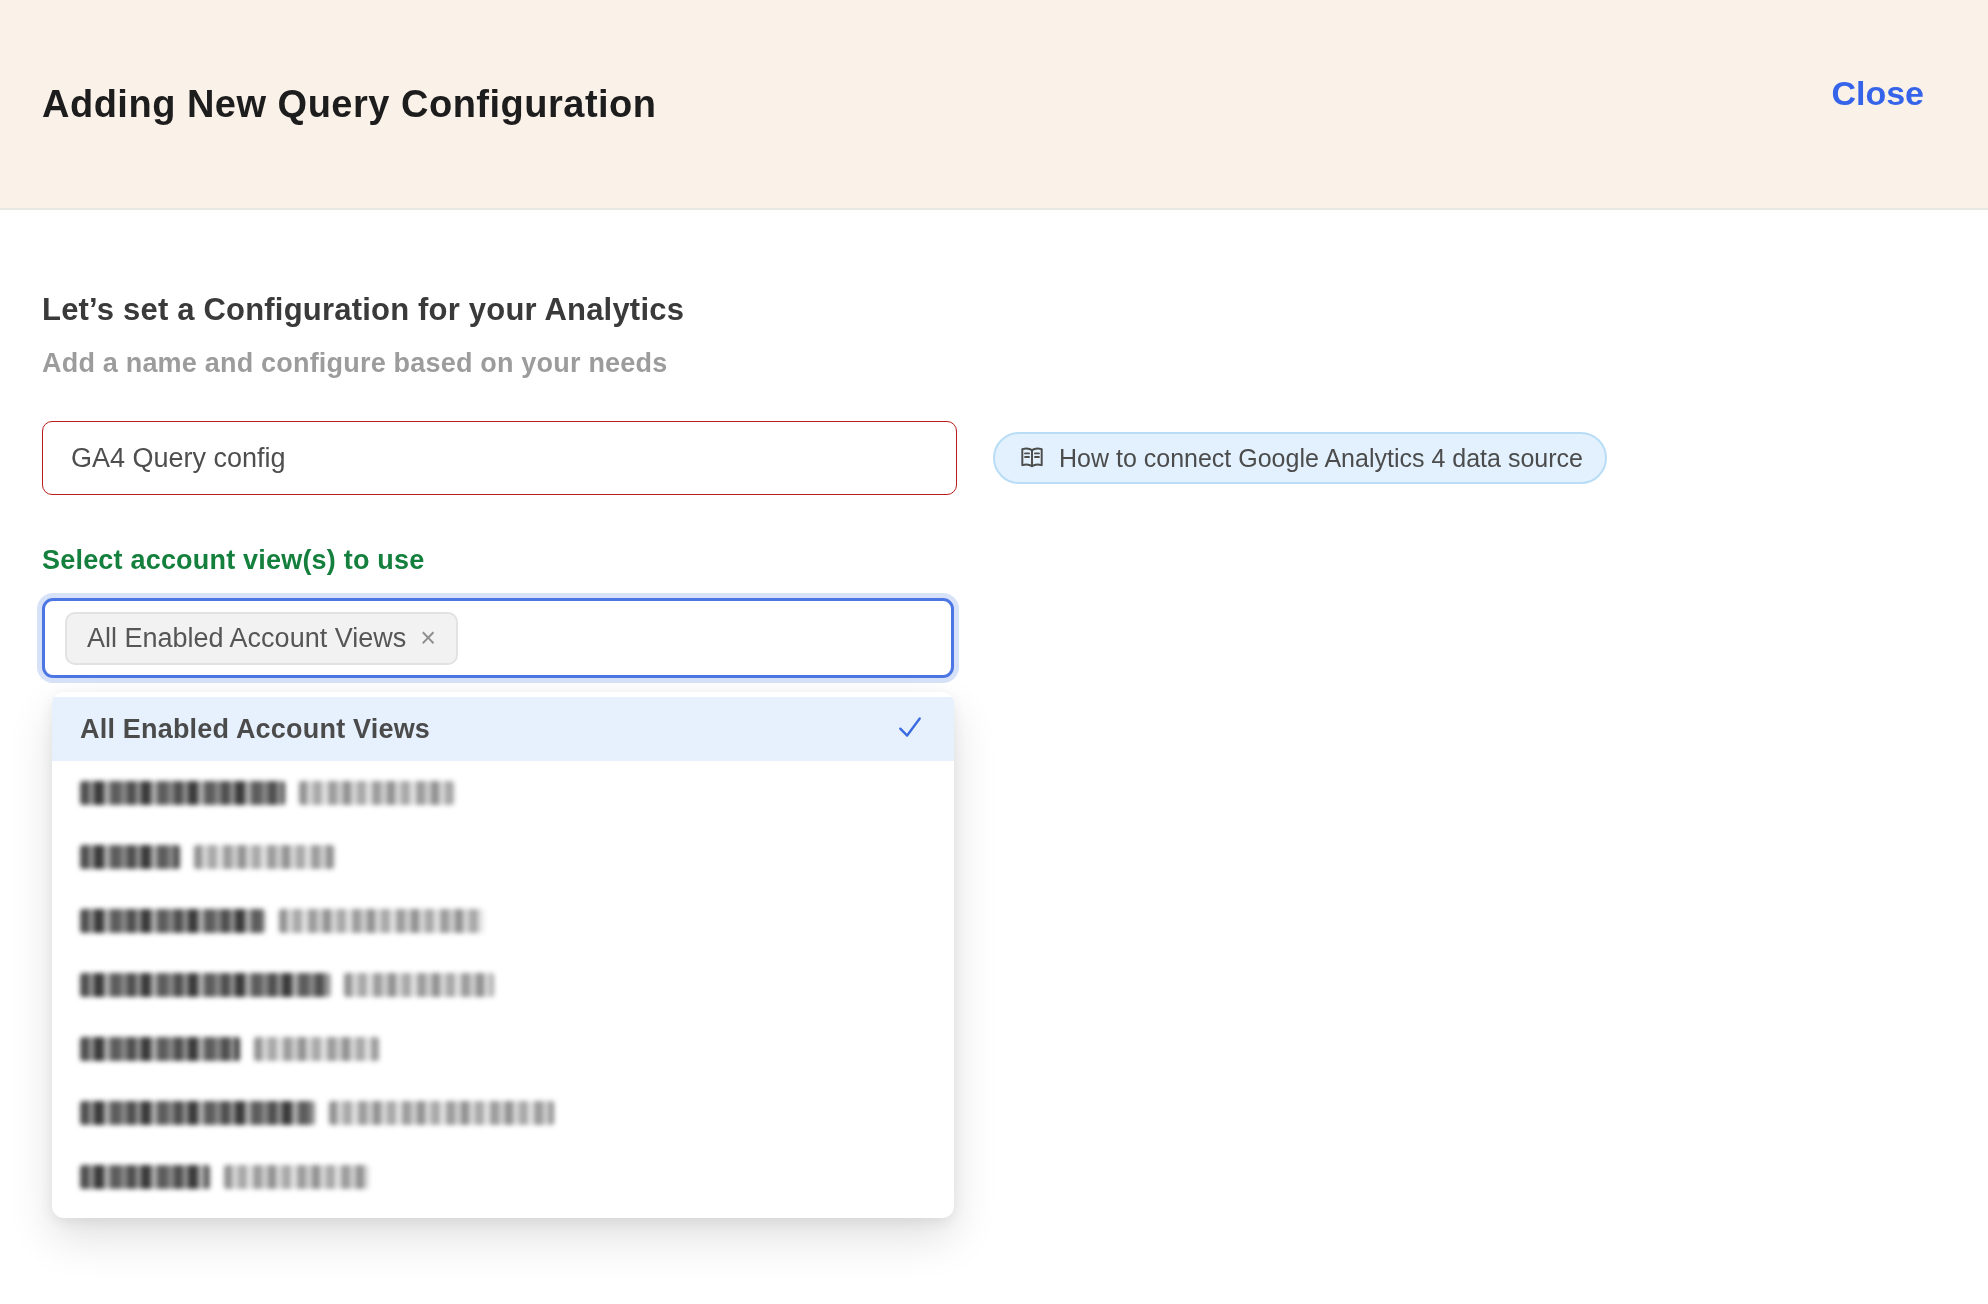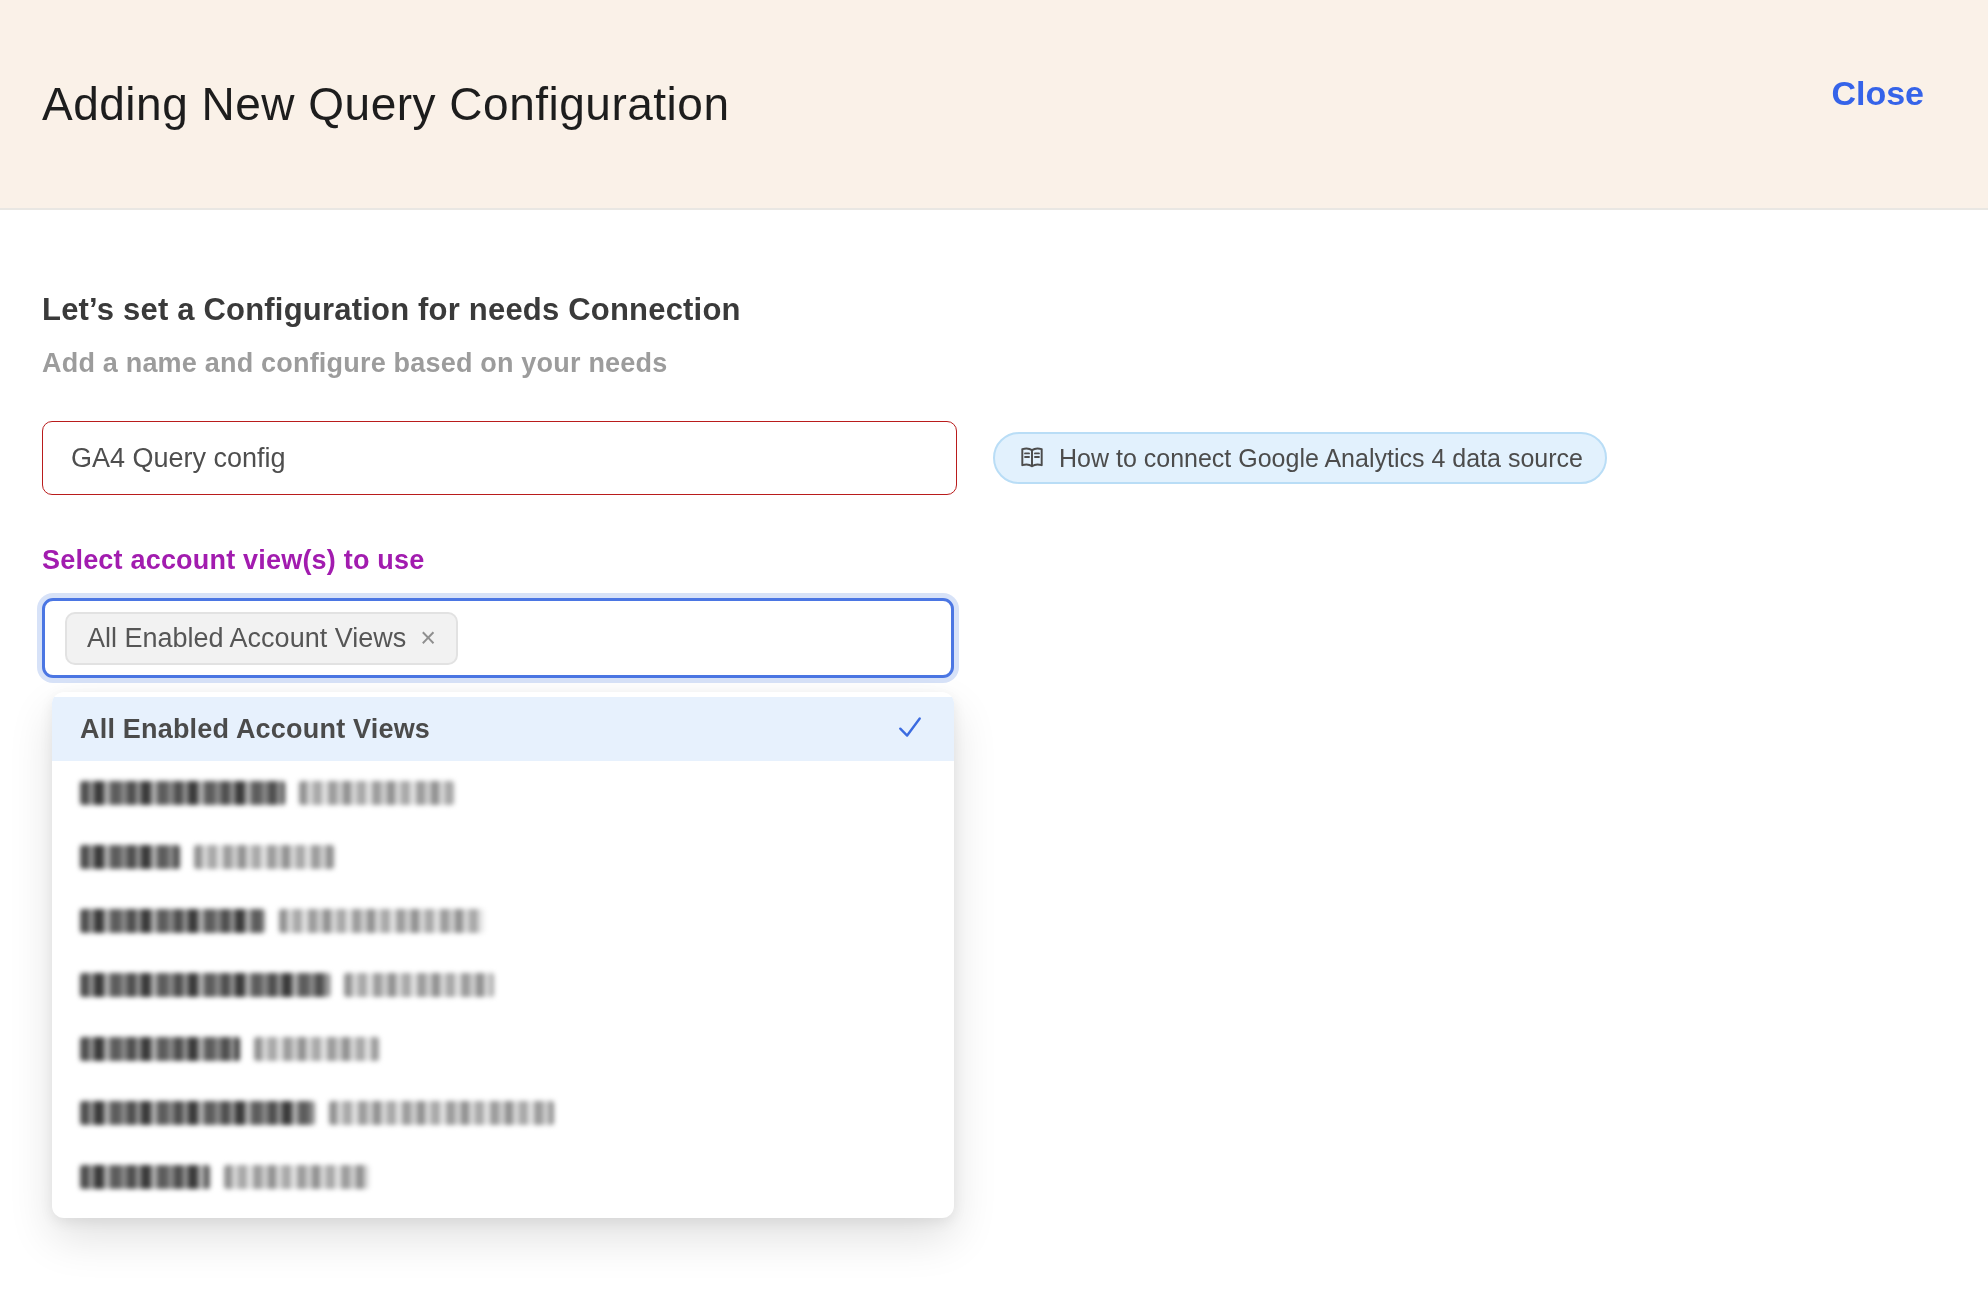--- a/index.html
+++ b/index.html
@@ -15,22 +15,22 @@
   .header {
     height: 210px;
     background: #faf1e8;
     border-bottom: 2px solid #e9e7e3;
     display: flex;
     align-items: center;
     justify-content: space-between;
     padding: 0 64px 0 42px;
   }
   .page-title {
-    font-size: 46px;
-    font-weight: 400;
+    font-size: 38px;
+    font-weight: 700;
     color: #1d1d1d;
     letter-spacing: 0.5px;
   }
   .close-btn {
     font-size: 34px;
     font-weight: 700;
     color: #3563e9;
     cursor: pointer;
     margin-top: -22px;
     text-decoration: none;
@@ -88,21 +88,21 @@
     cursor: pointer;
     white-space: nowrap;
   }
   .help-badge svg { flex: 0 0 auto; color: #4c4c4c; }
 
   .select-label {
     display: block;
     margin-top: 50px;
     font-size: 27px;
     font-weight: 700;
-    color: #a21caf;
+    color: #15803d;
     letter-spacing: 0.2px;
   }
 
   
   .multiselect {
     margin-top: 22px;
     width: 912px;
     height: 80px;
     border: 3px solid #4b76e3;
     border-radius: 11px;
@@ -180,21 +180,21 @@
 </style>
 </head>
 <body>
 
 <div class="header">
   <h1 class="page-title">Adding New Query Configuration</h1>
   <a class="close-btn">Close</a>
 </div>
 
 <div class="content">
-  <h2 class="section-title">Let’s set a Configuration for needs Connection</h2>
+  <h2 class="section-title">Let’s set a Configuration for your Analytics</h2>
   <p class="section-subtitle">Add a name and configure based on your needs</p>
 
   <div class="name-row">
     <input class="name-input" type="text" value="GA4 Query config" style="">
     <div class="help-badge">
       <span style="display:inline-flex;">
         <svg width="30" height="30" viewBox="0 0 26 26" fill="none" stroke="currentColor" stroke-width="1.7" stroke-linejoin="round">
           <path d="M13 6.2 C10.8 4.6 7.4 4.4 4.6 5.3 V19.2 C7.4 18.3 10.8 18.5 13 20.1 C15.2 18.5 18.6 18.3 21.4 19.2 V5.3 C18.6 4.4 15.2 4.6 13 6.2 Z"></path>
           <path d="M13 6.2 V20.1"></path>
           <path d="M7 9 H10.4 M7 12.2 H10.4" stroke-linecap="round"></path>

